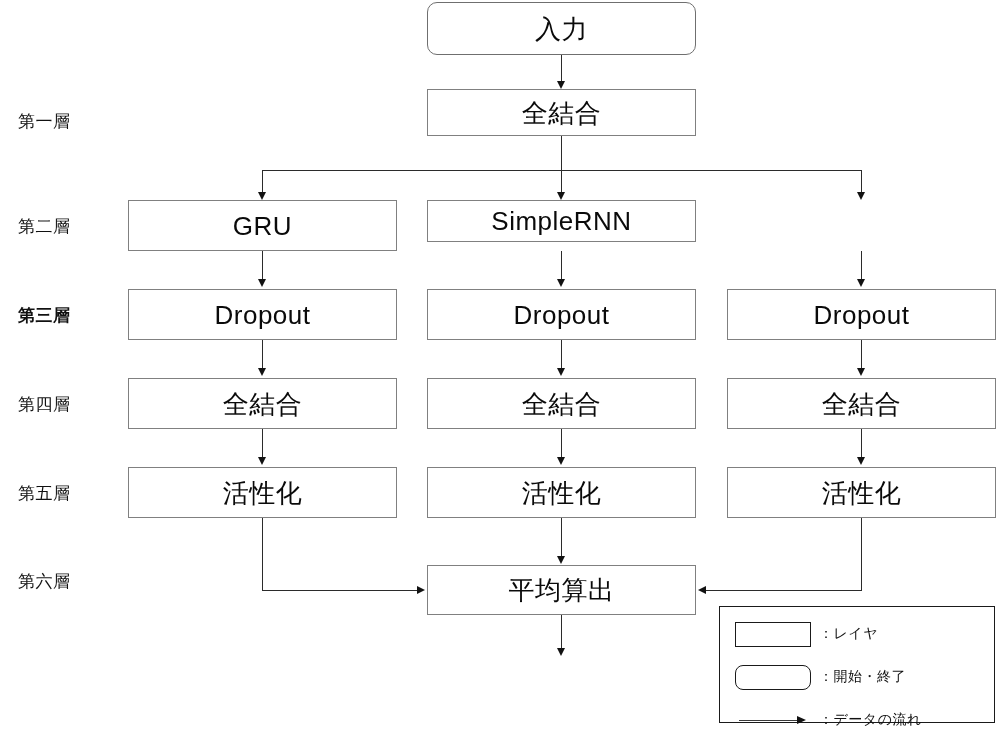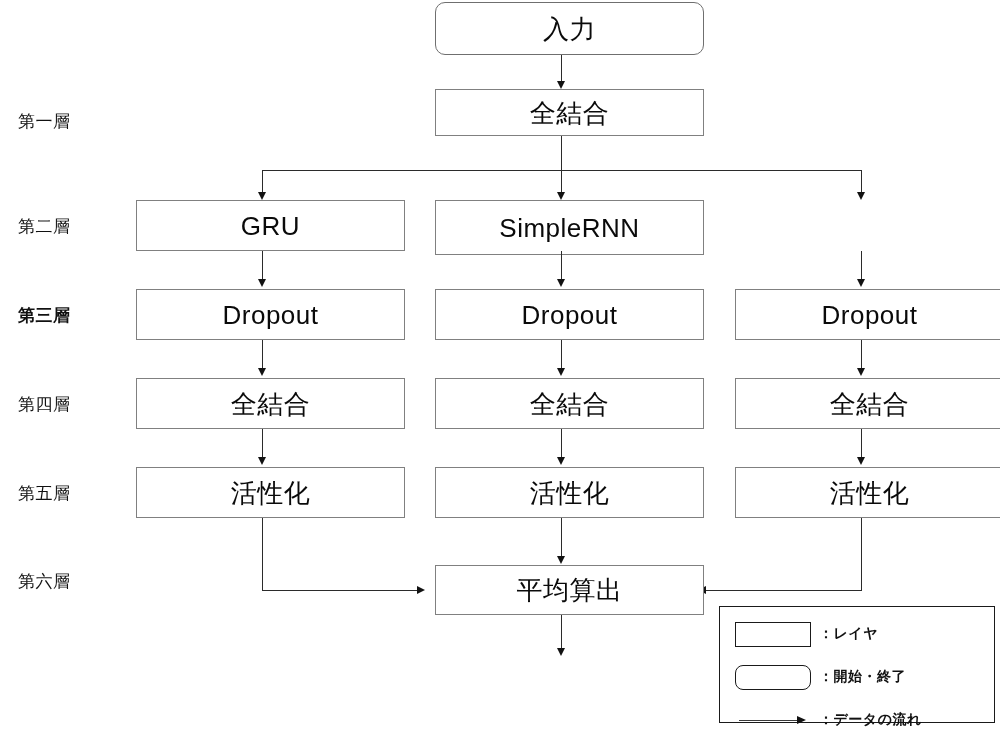--- a/index.html
+++ b/index.html
@@ -25,21 +25,20 @@
     box-sizing: border-box;
     border: 1px solid #808080;
     background: #ffffff;
     display: flex;
     align-items: center;
     justify-content: center;
     font-size: 26px;
     line-height: 1;
     color: #0a0a0a;
     letter-spacing: 0.5px;
-    margin-left: 8px;
   }
   .node.terminal {
     border-radius: 10px;
     border-color: #6f6f6f;
   }
   .node.jp { font-size: 26px; }
 
   
   .row-label {
     position: absolute;
@@ -88,21 +87,20 @@
   
   #legend {
     position: absolute;
     left: 719px;
     top: 606px;
     width: 276px;
     height: 117px;
     box-sizing: border-box;
     border: 1px solid #1a1a1a;
     background: #ffffff;
-    font-weight: bold;
   }
   .legend-row {
     position: absolute;
     left: 15px;
     display: flex;
     align-items: center;
     height: 30px;
   }
   .legend-swatch {
     width: 76px;
@@ -168,21 +166,21 @@
   <div class="vline" style="left:262px; top:170px; height:24px;"></div>
   <div class="arrow-down" style="left:258px; top:192px;"></div>
 
   <div class="vline" style="left:561px; top:170px; height:24px;"></div>
   <div class="arrow-down" style="left:557px; top:192px;"></div>
 
   <div class="vline" style="left:861px; top:170px; height:24px;"></div>
   <div class="arrow-down" style="left:857px; top:192px;"></div>
 
   <div class="node" style="left:128px; top:200px; width:269px; height:51px;">GRU</div>
-  <div class="node" style="left:427px; top:200px; width:269px; height:55px;">SimpleRNN</div>
+  <div class="node" style="left:427px; top:200px; width:269px; height:42px;">SimpleRNN</div>
 
   <div class="vline" style="left:262px; top:251px; height:30px;"></div>
   <div class="arrow-down" style="left:258px; top:279px;"></div>
   <div class="vline" style="left:561px; top:251px; height:30px;"></div>
   <div class="arrow-down" style="left:557px; top:279px;"></div>
   <div class="vline" style="left:861px; top:251px; height:30px;"></div>
   <div class="arrow-down" style="left:857px; top:279px;"></div>
 
   <div class="node" style="left:128px; top:289px; width:269px; height:51px;">Dropout</div>
   <div class="node" style="left:427px; top:289px; width:269px; height:51px;">Dropout</div>

